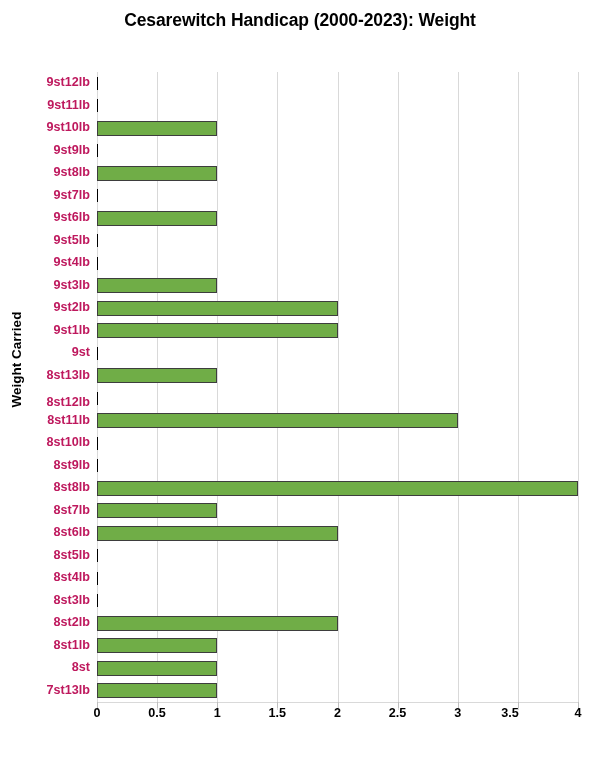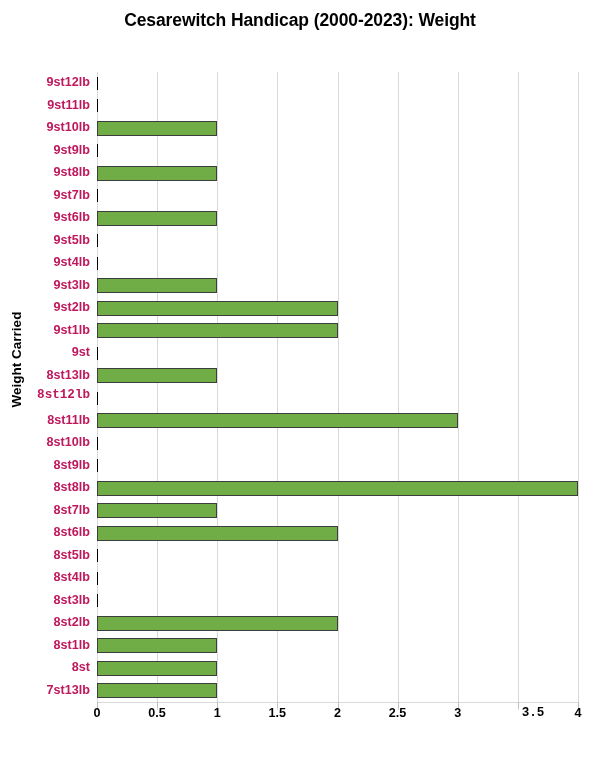--- a/index.html
+++ b/index.html
@@ -176,21 +176,21 @@
       <div class="y-label" style="top: 93.25px;">9st8lb</div>
       <div class="y-label" style="top: 115.75px;">9st7lb</div>
       <div class="y-label" style="top: 138.25px;">9st6lb</div>
       <div class="y-label" style="top: 160.75px;">9st5lb</div>
       <div class="y-label" style="top: 183.25px;">9st4lb</div>
       <div class="y-label" style="top: 205.75px;">9st3lb</div>
       <div class="y-label" style="top: 228.25px;">9st2lb</div>
       <div class="y-label" style="top: 250.75px;">9st1lb</div>
       <div class="y-label" style="top: 273.25px;">9st</div>
       <div class="y-label" style="top: 295.75px;">8st13lb</div>
-      <div class="y-label" style="top: 316px; font-family: Liberation Mono, monospace;">8st12lb</div>
+      <div class="y-label" style="top: 323px;">8st12lb</div>
       <div class="y-label" style="top: 340.75px;">8st11lb</div>
       <div class="y-label" style="top: 363.25px;">8st10lb</div>
       <div class="y-label" style="top: 385.75px;">8st9lb</div>
       <div class="y-label" style="top: 408.25px;">8st8lb</div>
       <div class="y-label" style="top: 430.75px;">8st7lb</div>
       <div class="y-label" style="top: 453.25px;">8st6lb</div>
       <div class="y-label" style="top: 475.75px;">8st5lb</div>
       <div class="y-label" style="top: 498.25px;">8st4lb</div>
       <div class="y-label" style="top: 520.75px;">8st3lb</div>
       <div class="y-label" style="top: 543.25px;">8st2lb</div>
@@ -312,18 +312,18 @@
       <div class="x-tick" style="left: 481px;"></div>
     </div>
   <div id="x-labels">
       <div class="x-label" style="left: 0px;">0</div>
       <div class="x-label" style="left: 60.125px;">0.5</div>
       <div class="x-label" style="left: 120.25px;">1</div>
       <div class="x-label" style="left: 180.375px;">1.5</div>
       <div class="x-label" style="left: 240.5px;">2</div>
       <div class="x-label" style="left: 300.625px;">2.5</div>
       <div class="x-label" style="left: 360.75px;">3</div>
-      <div class="x-label" style="left: 436px; font-family: Liberation Mono, monospace;">3.5</div>
+      <div class="x-label" style="left: 413px;">3.5</div>
       <div class="x-label" style="left: 481px;">4</div>
     </div>
 
 
 </div>
 
 </body></html>

